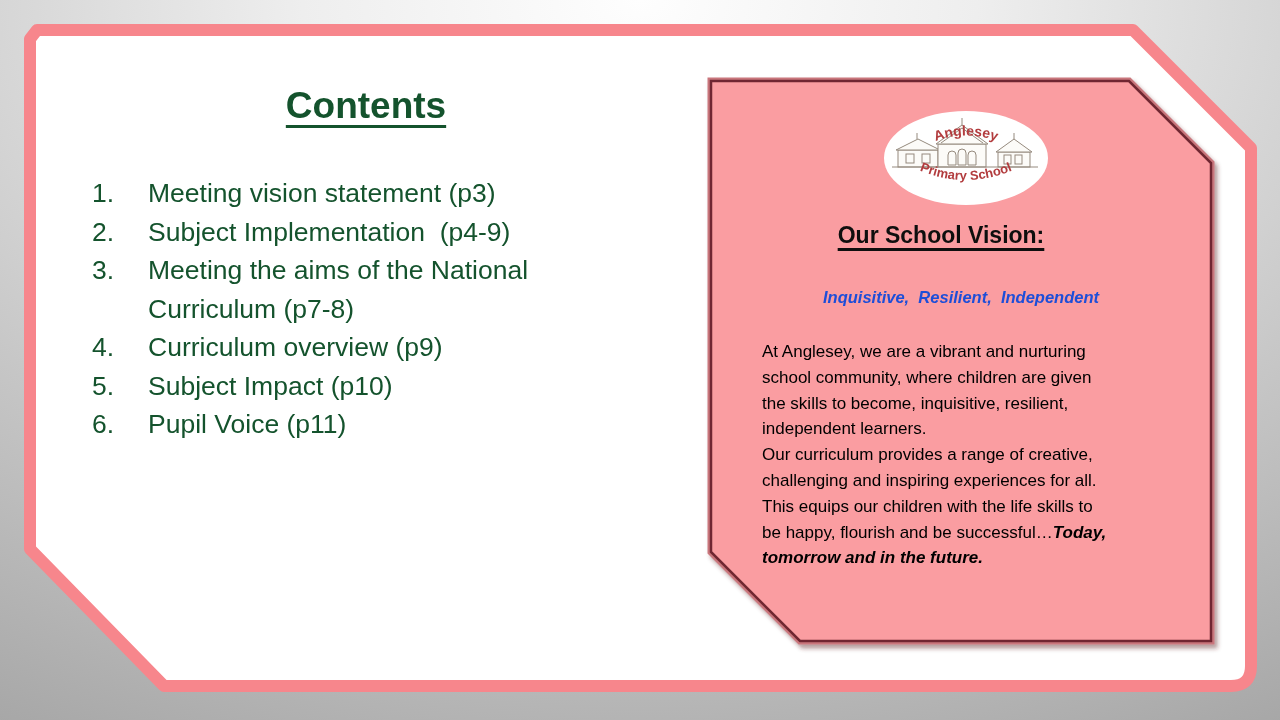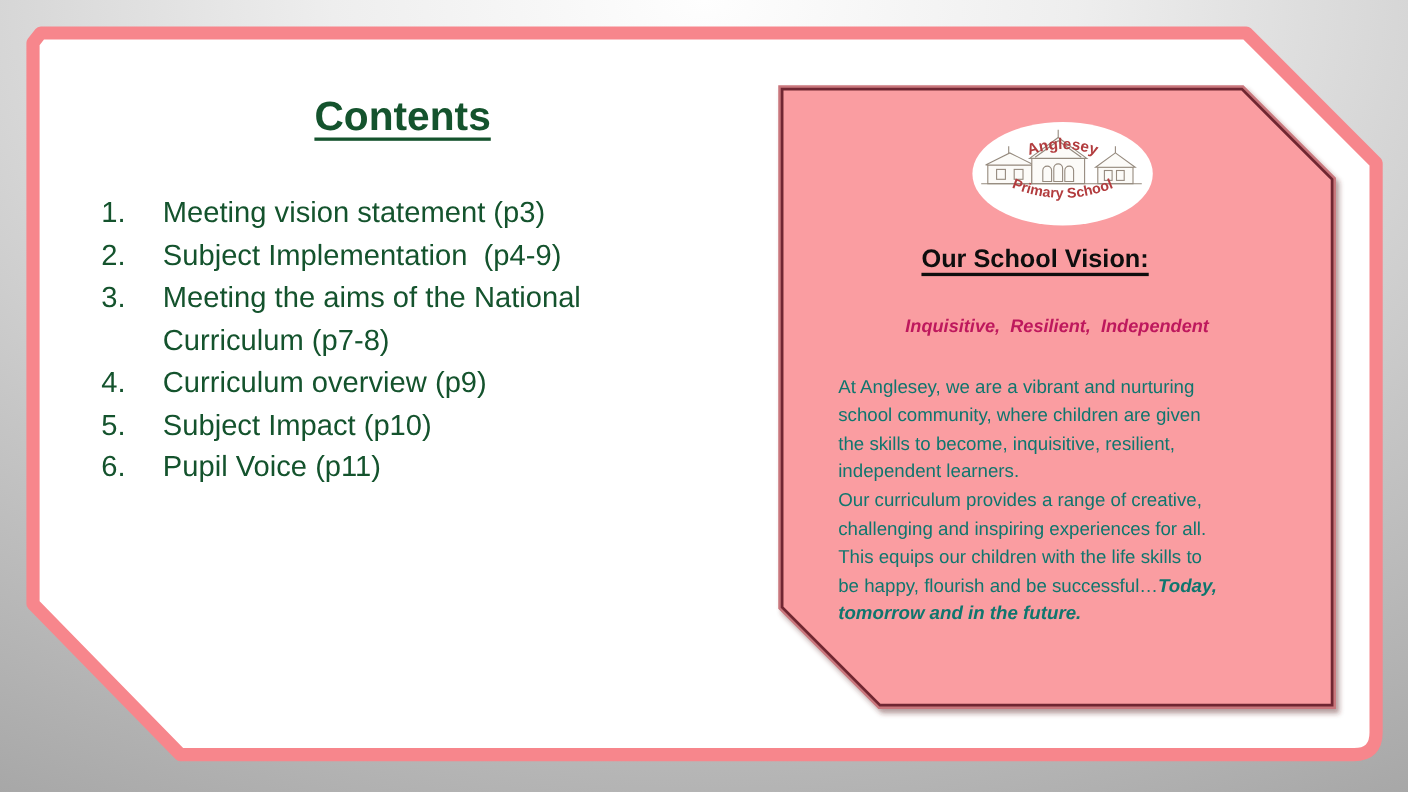--- a/index.html
+++ b/index.html
@@ -19,23 +19,23 @@
   .contents li { display:flex; line-height:38.5px; }
   .li-num { width:56px; flex:none; }
   .li-text { flex:1; white-space:pre-wrap; }
 
   
   .logo-box { position:absolute; left:882px; top:109px; width:168px; height:98px; }
   .vision-heading { position:absolute; left:712px; top:222px; width:458px; text-align:center;
     font-size:23px; font-weight:bold; color:#0e0e0e; }
   .vision-heading span { text-decoration:underline; text-decoration-thickness:2.5px; text-underline-offset:5px; }
   .motto { position:absolute; left:712px; top:288px; width:498px; text-align:center;
-    font-size:16.5px; font-weight:bold; font-style:italic; color:#be185d; white-space:pre-wrap; }
+    font-size:16.5px; font-weight:bold; font-style:italic; color:#1d4ed8; white-space:pre-wrap; }
   .vision-body { position:absolute; left:762px; top:339px; width:398px;
-    font-size:17px; line-height:25.8px; color:#0f766e; white-space:pre; }
+    font-size:17px; line-height:25.8px; color:#000000; white-space:pre; }
   .vision-body em { font-weight:bold; font-style:italic; }
 </style>
 </head>
 <body>
 
 <svg id="shape-layer" viewBox="0 0 1280 720">
   <defs>
     <filter id="panelShadow" x="-8%" y="-8%" width="116%" height="116%">
       <feDropShadow dx="3" dy="4" stdDeviation="2.2" flood-color="#5a2328" flood-opacity="0.45"></feDropShadow>
     </filter>

